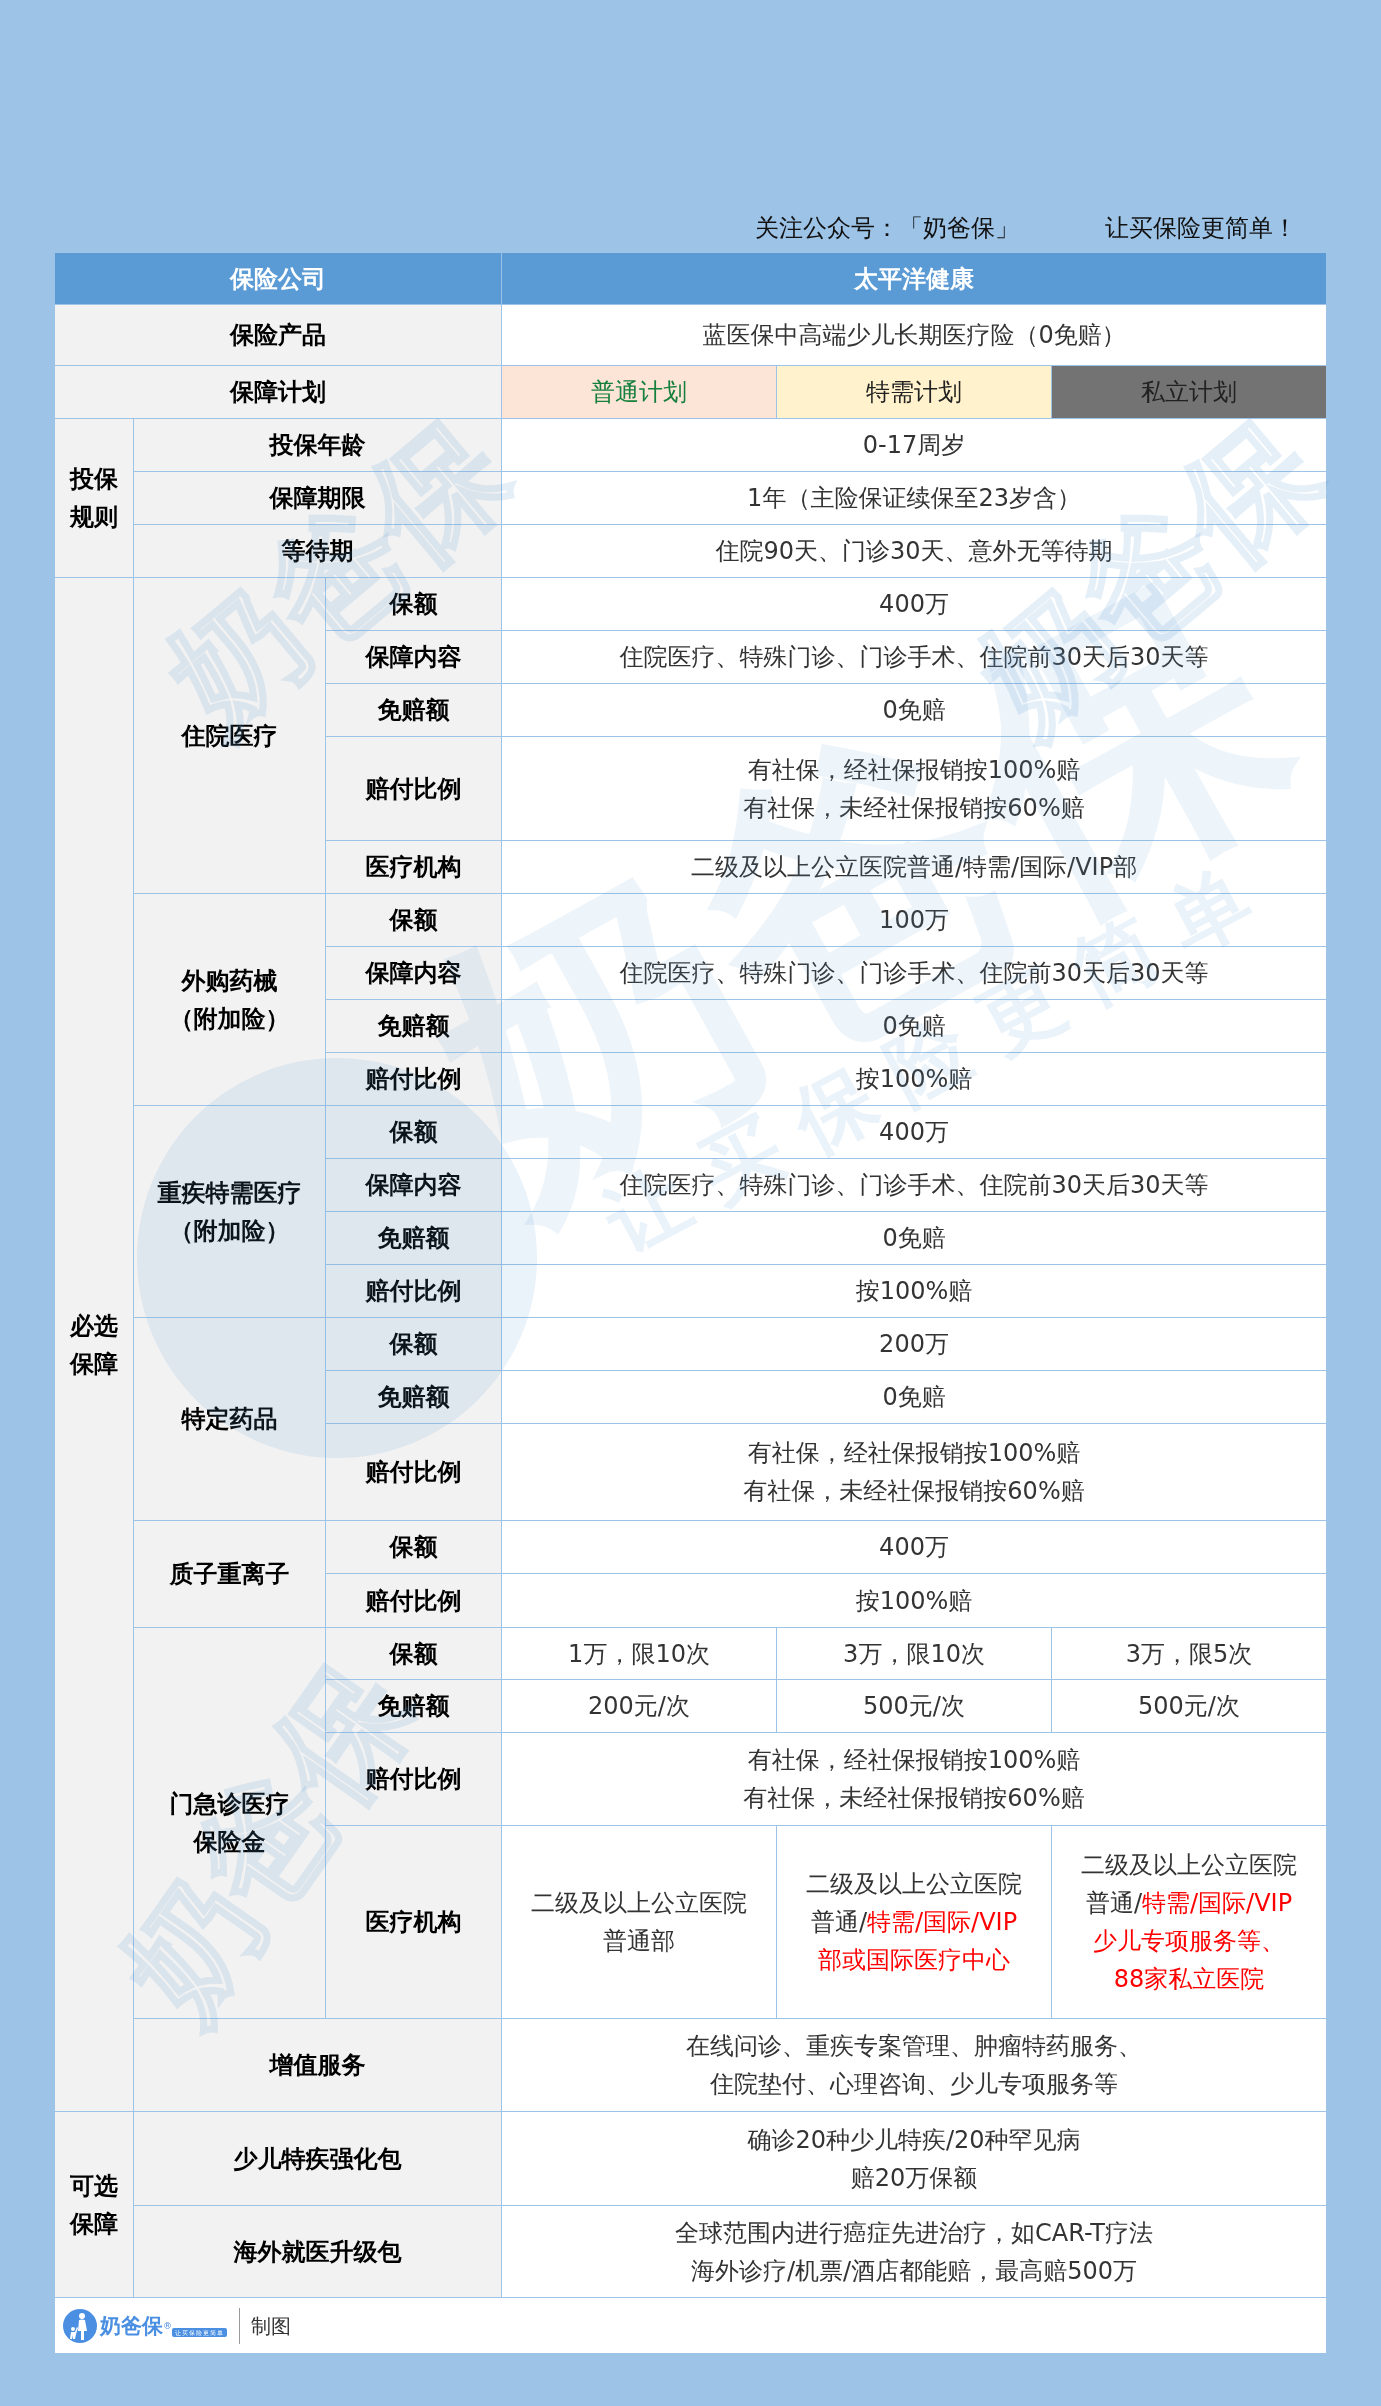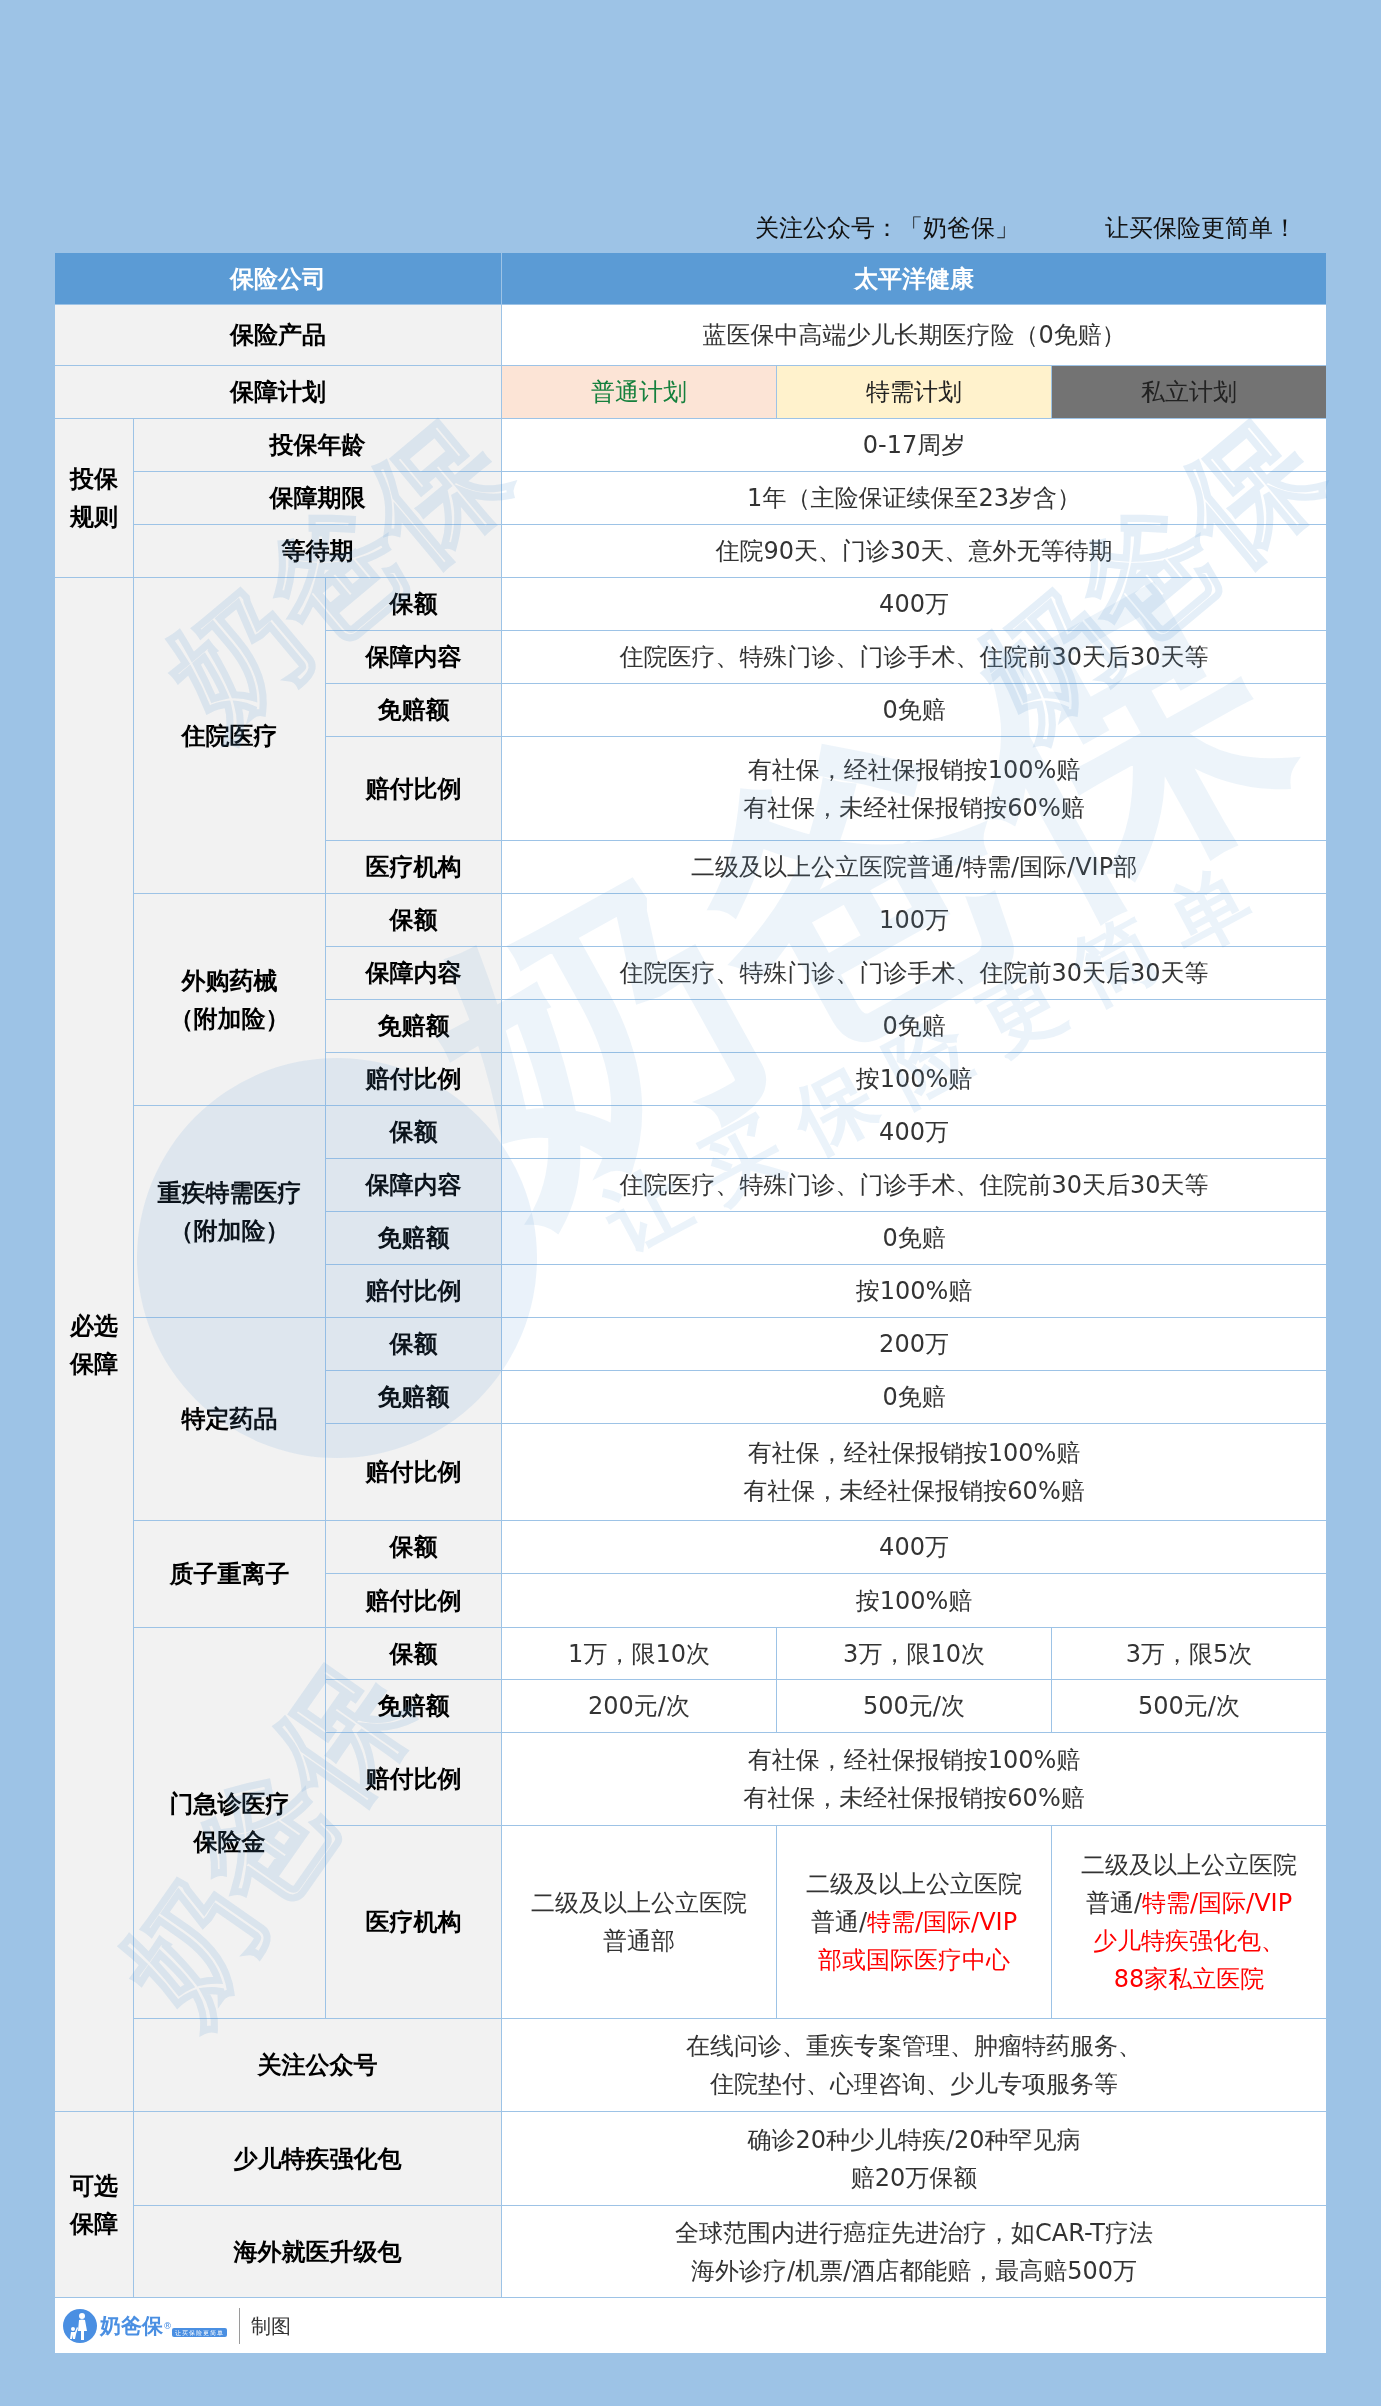--- a/index.html
+++ b/index.html
@@ -346,27 +346,27 @@
         <span class="line"><span>普通部</span></span>
       </td>
       <td class="val">
         <span class="line"><span>二级及以上公立医院</span></span>
         <span class="line"><span>普通/</span><span class="red">特需/国际/VIP</span></span>
         <span class="line red"><span>部或国际医疗中心</span></span>
       </td>
       <td class="val">
         <span class="line"><span>二级及以上公立医院</span></span>
         <span class="line"><span>普通/</span><span class="red">特需/国际/VIP</span></span>
-        <span class="line red"><span>少儿特疾强化包、</span></span>
+        <span class="line red"><span>少儿专项服务等、</span></span>
         <span class="line red"><span>88家私立医院</span></span>
       </td>
     </tr>
 
     <tr style="height:93px">
-      <td class="lbl" colspan="2">关注公众号</td>
+      <td class="lbl" colspan="2">增值服务</td>
       <td class="val" colspan="3">
         <span class="line">在线问诊、重疾专案管理、肿瘤特药服务、</span>
         <span class="line">住院垫付、心理咨询、少儿专项服务等</span>
       </td>
     </tr>
 
     <tr style="height:94px">
       <td class="lbl" rowspan="2">
         <span class="line">可选</span>
         <span class="line">保障</span>

